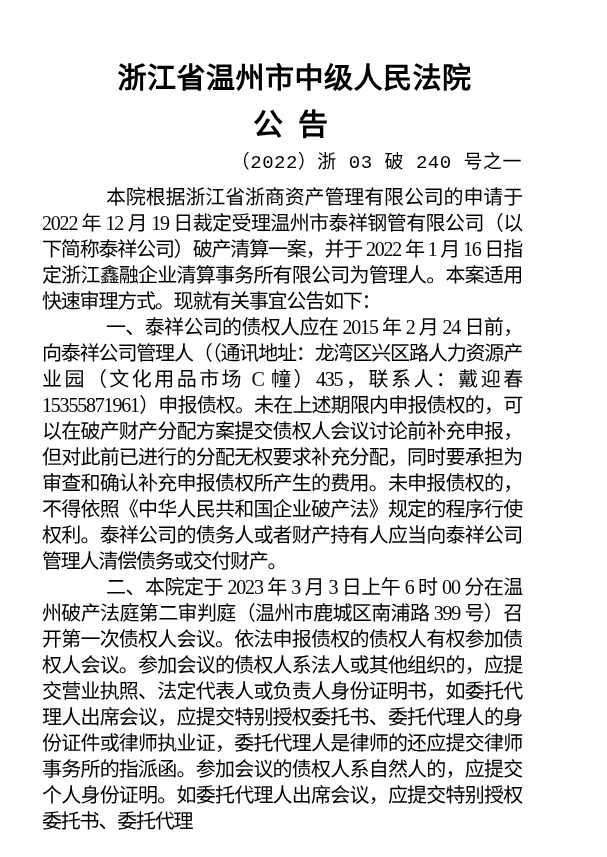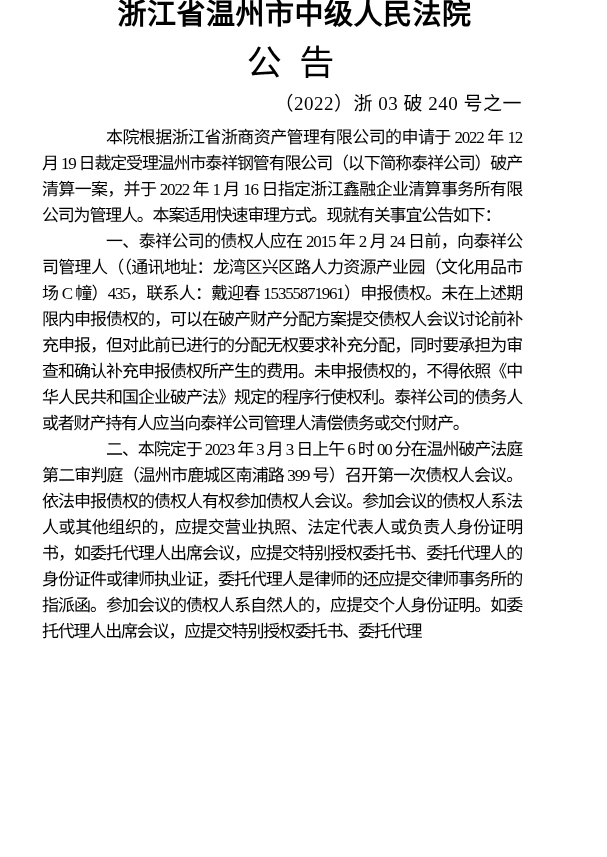--- a/index.html
+++ b/index.html
@@ -8,54 +8,56 @@
     background: #ffffff;
   }
   .page {
     position: relative;
     width: 589px;
     height: 857px;
     background: #ffffff;
     color: #000000;
     font-family: "Liberation Serif", serif;
     box-sizing: border-box;
+    padding-top: 64px;
     overflow: hidden;
   }
   .header {
     width: 100%;
     text-align: center;
   }
   .court-name {
     font-size: 29px;
     font-weight: bold;
     line-height: 1;
     margin: 0 0 17px 0;
     letter-spacing: 0.5px;
   }
   .doc-title {
-    font-size: 35px;
-    font-weight: normal;
+    font-size: 30px;
+    font-weight: bold;
     line-height: 1;
     margin: 0 8px 12px 0;
     white-space: pre;
   }
   .content {
     box-sizing: border-box;
     width: 480px;
     margin-left: 42px;
   }
   .case-number {
     font-size: 19px;
     line-height: 22px;
     text-align: right;
     margin: 0 0 10px 0;
     letter-spacing: 0.5px;
+    font-family: Liberation Mono, monospace;
   }
   .body-text p {
-    font-size: 17px;
+    font-size: 20px;
     letter-spacing: -1.2px;
     line-height: 26px;
     text-align: justify;
     text-indent: 64px;
     margin: 0;
     word-break: normal;
   }
 </style>
 </head>
 <body>

